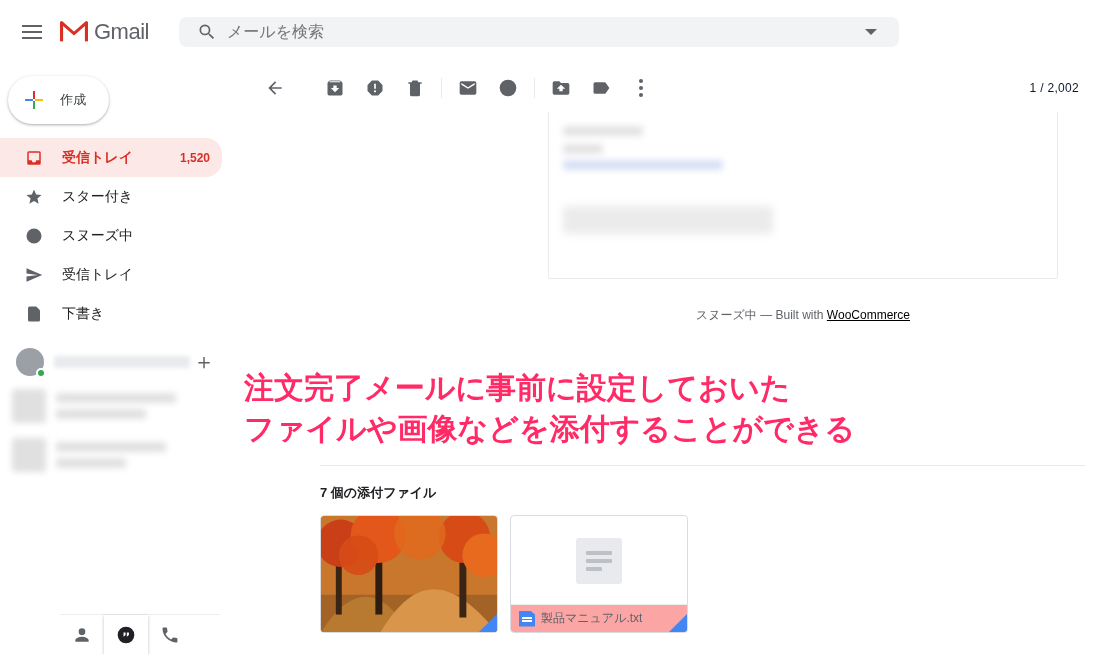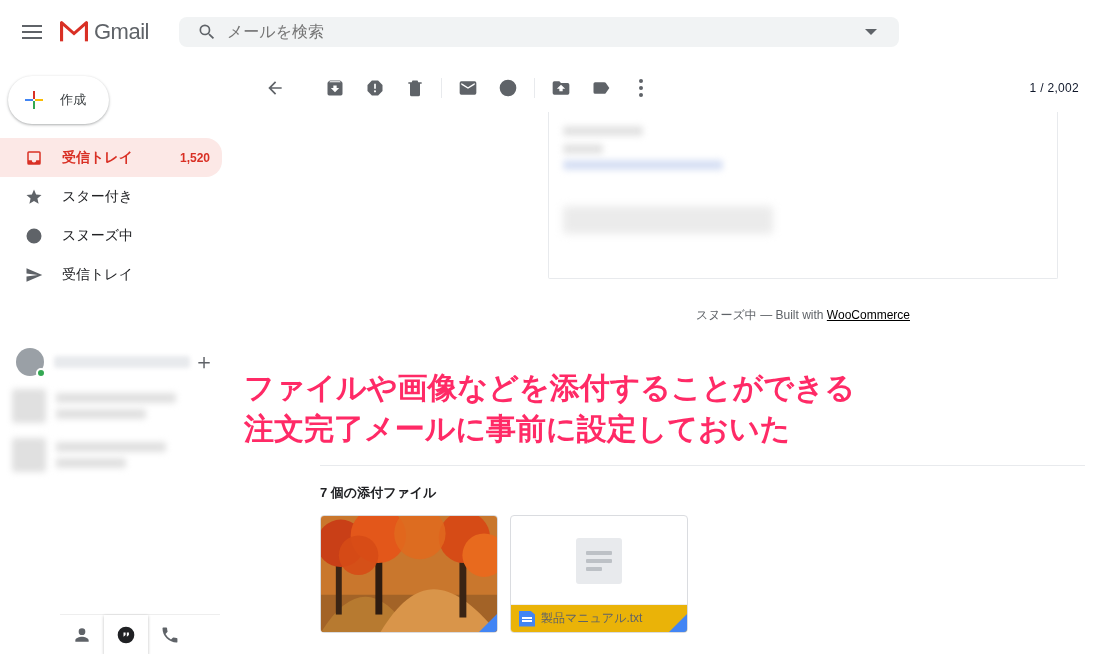--- a/index.html
+++ b/index.html
@@ -161,21 +161,21 @@
   .attachments {
     position:absolute; left:320px; top:515px; display:flex; gap:12px;
   }
   .att {
     width:178px; height:118px; border:1px solid #dadce0; border-radius:4px;
     background:#fff; overflow:hidden; position:relative; cursor:pointer;
   }
   .att svg.thumb { width:100%; height:100%; display:block; }
   .att .att-bar {
     position:absolute; left:0; right:0; bottom:0; height:28px;
-    background:#eab308; border-top:1px solid #eee;
+    background:#fca5a5; border-top:1px solid #eee;
     display:flex; align-items:center; padding:0 8px; gap:6px;
     font-size:12px; color:#5f6368;
   }
   .att .corner {
     position:absolute; right:0; bottom:0;
     width:0; height:0;
     border-left:18px solid transparent;
     border-bottom:18px solid #4285f4;
   }
   .doc-center {
@@ -276,20 +276,28 @@
     <span class="lbl">スヌーズ中</span>
   </div>
   <div class="nav-item">
     <span class="nic">
       <svg width="18" height="18" viewBox="0 0 24 24" fill="currentColor">
           <path d="M2 21l21-9L2 3v7l15 2-15 2v7z"></path>
         </svg>
     </span>
     <span class="lbl">受信トレイ</span>
   </div>
+  <div class="nav-item">
+    <span class="nic">
+      <svg width="18" height="18" viewBox="0 0 24 24" fill="currentColor">
+          <path d="M6 2h9l5 5v13a2 2 0 01-2 2H6a2 2 0 01-2-2V4a2 2 0 012-2z"></path>
+        </svg>
+    </span>
+    <span class="lbl">下書き</span>
+  </div>
 </div>
 
 <div class="hangouts">
   <div class="hangouts-head">
     <div class="hangouts-avatar">
       <div class="presence"></div>
     </div>
     <div class="blur-name"></div>
     <div class="hangouts-add">＋</div>
   </div>
@@ -390,22 +398,22 @@
     <div class="blur2"></div>
     <div class="blur3"></div>
     <div class="blur4"></div>
   </div>
   <div class="footer-line">
     <span>スヌーズ中 — Built with </span><a href="#">WooCommerce</a>
   </div>
 </div>
 
 <div class="overlay-text">
+  <div>注文完了メールに事前に設定しておいた</div>
   <div>ファイルや画像などを添付することができる</div>
-  <div>注文完了メールに事前に設定しておいた</div>
 </div>
 
 <div class="hr"></div>
 
 <div class="attach-title">7 個の添付ファイル</div>
 
 <div class="attachments">
 
   <div class="att">
     <svg class="thumb" viewBox="0 0 178 118" preserveAspectRatio="xMidYMid slice">

